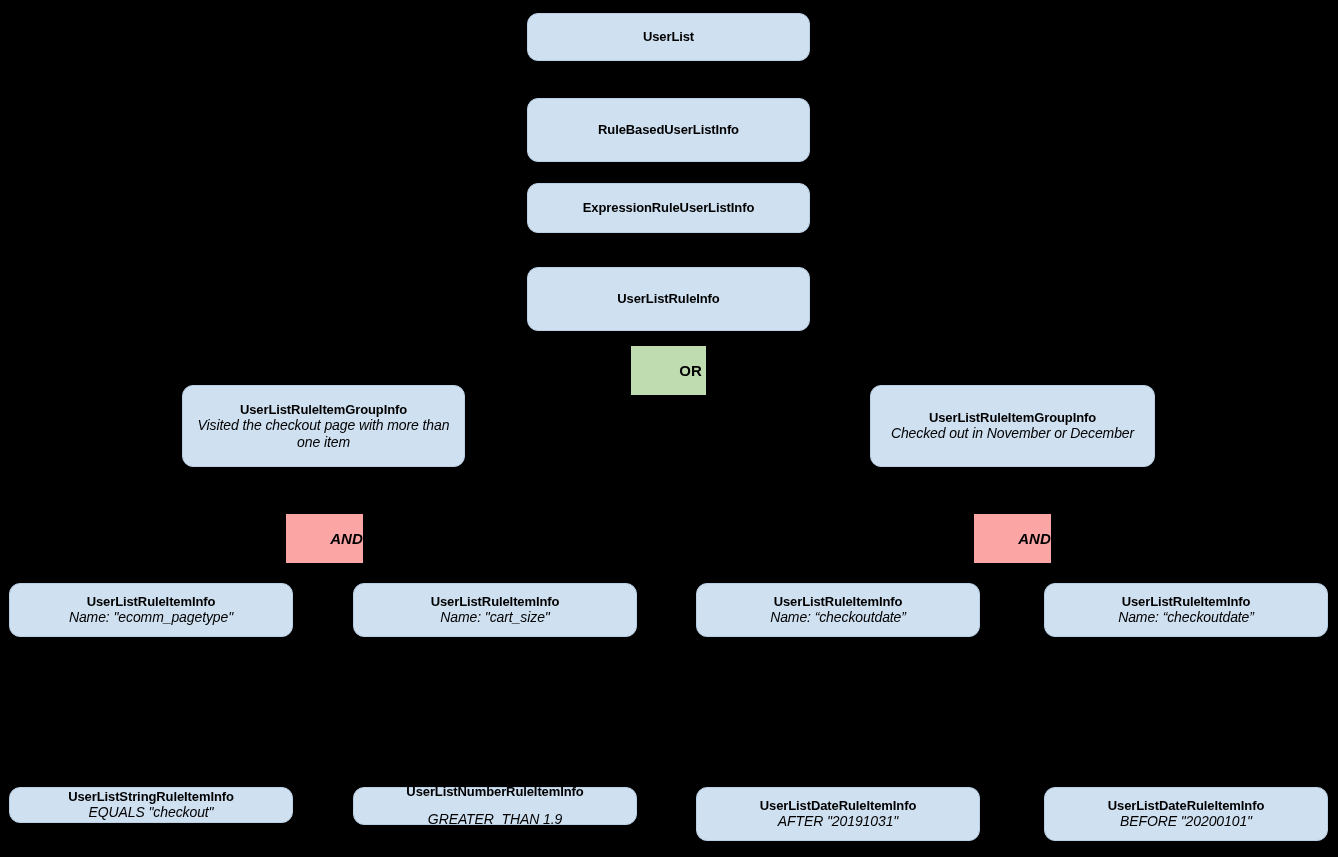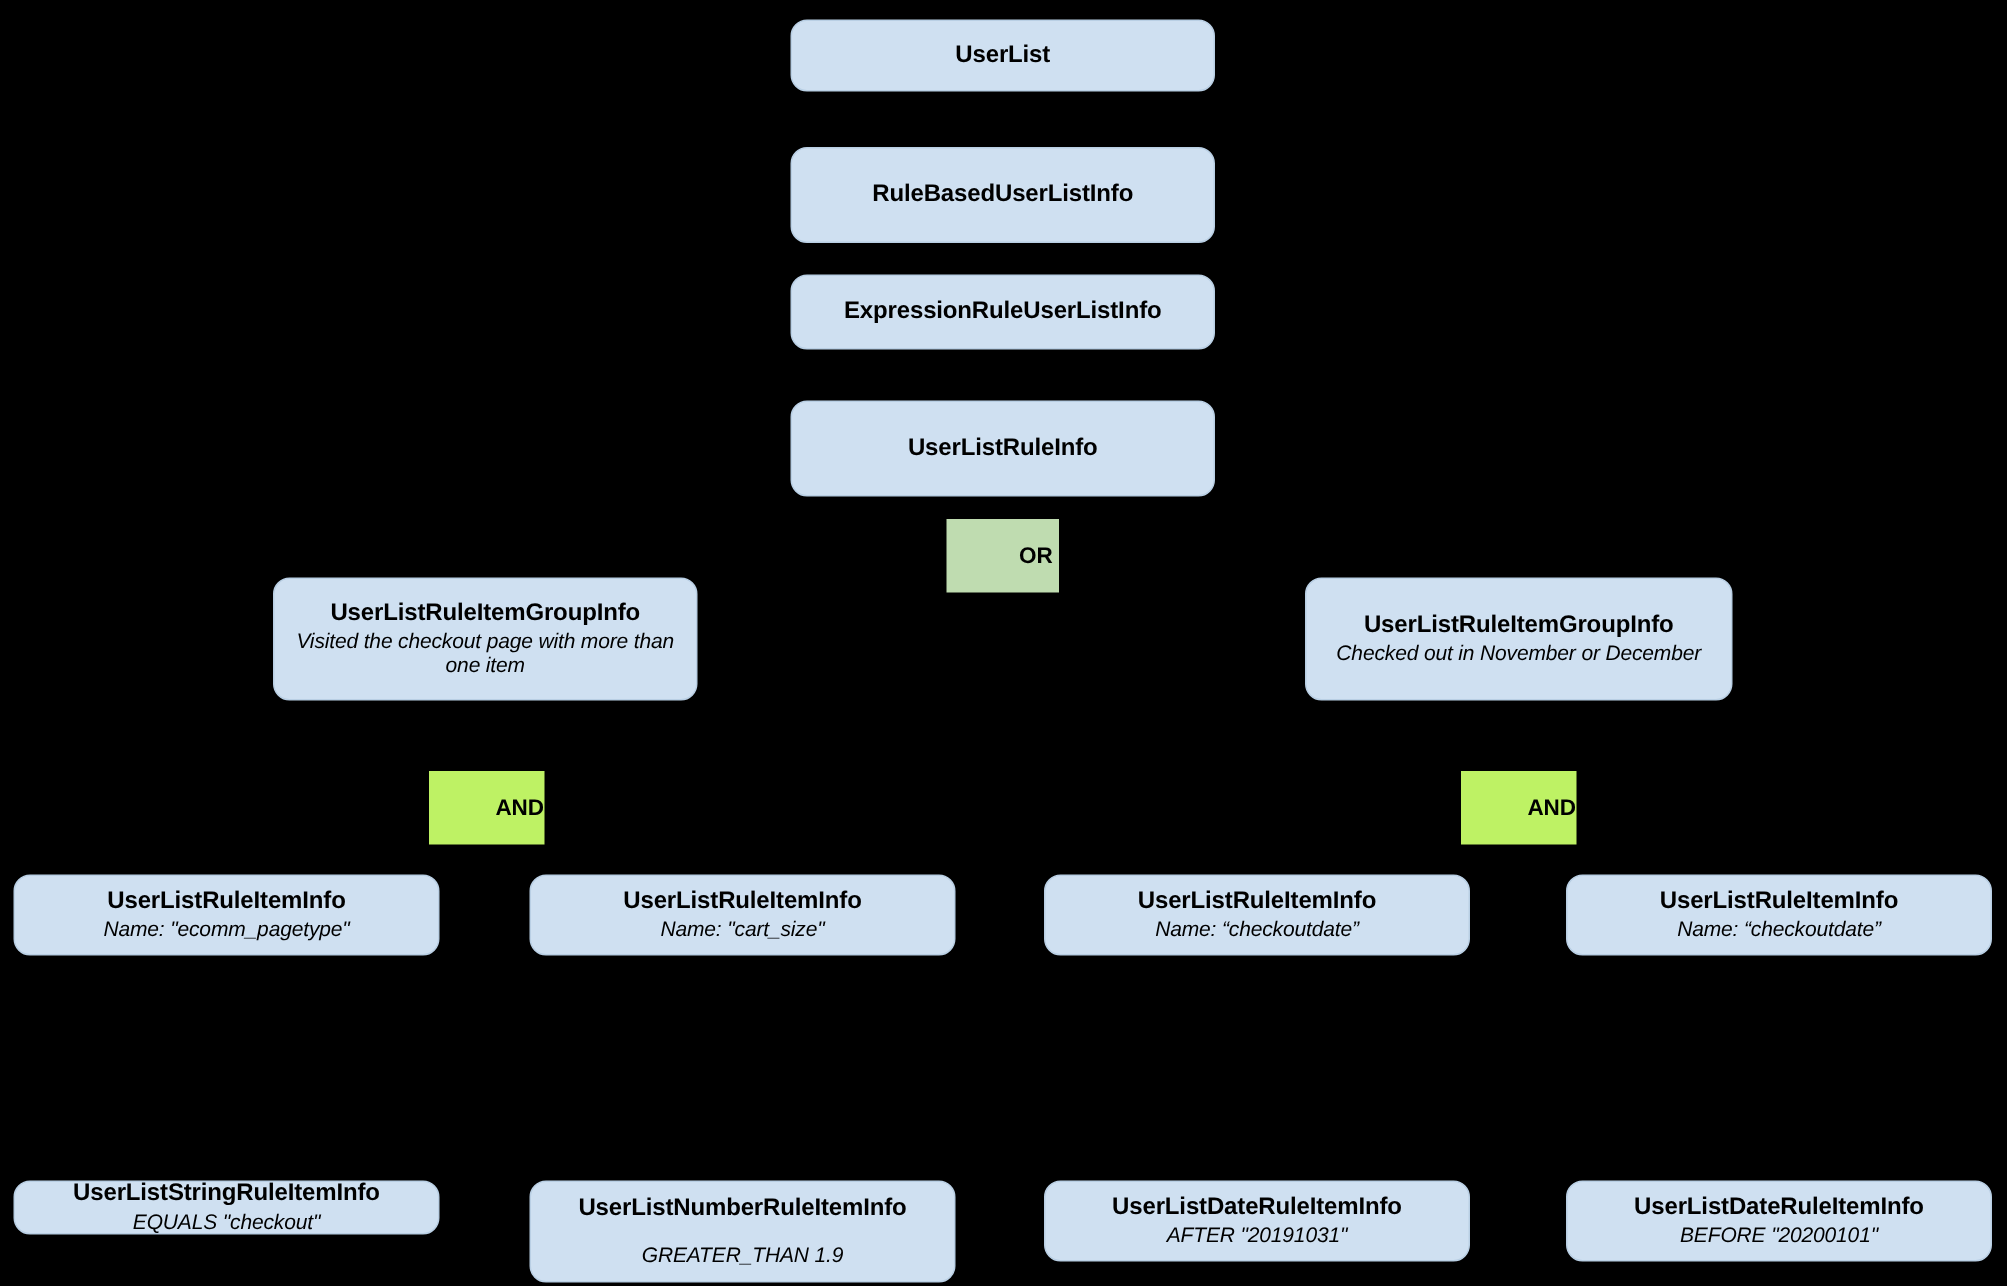--- a/index.html
+++ b/index.html
@@ -31,25 +31,26 @@
     border: 1px solid #b9cfe4;
     border-radius: 11px;
   }
   .node.op {
     background: #bfdcb0;
     border: none;
     border-radius: 0;
     padding-left: 44px;
   }
   .node.op.and {
-    background: #bef264;
+    background: #fca5a5;
+    font-style: italic;
   }
   .node-title {
     font-weight: bold;
-    font-size: 16px;
+    font-size: 13px;
     letter-spacing: -0.1px;
     white-space: nowrap;
   }
   .node-sub {
     font-style: italic;
     font-size: 14px;
     letter-spacing: -0.1px;
     padding: 0 10px;
   }
   .node-sub.nowrap { white-space: nowrap; }
@@ -154,21 +155,21 @@
   <div class="node entity" style="left:1044px; top:583px; width:284px; height:54px;">
     <span class="node-title">UserListRuleItemInfo</span>
     <span class="node-sub nowrap">Name: “checkoutdate”</span>
   </div>
 
   <div class="node entity" style="left:9px; top:787px; width:284px; height:36px;">
     <span class="node-title">UserListStringRuleItemInfo</span>
     <span class="node-sub nowrap">EQUALS "checkout"</span>
   </div>
 
-  <div class="node entity" style="left:353px; top:787px; width:284px; height:68px;gap:12px;">
+  <div class="node entity" style="left:353px; top:787px; width:284px; height:38px;gap:12px;">
     <span class="node-title">UserListNumberRuleItemInfo</span>
     <span class="node-sub nowrap">GREATER_THAN 1.9</span>
   </div>
 
   <div class="node entity" style="left:696px; top:787px; width:284px; height:54px;">
     <span class="node-title">UserListDateRuleItemInfo</span>
     <span class="node-sub nowrap">AFTER "20191031"</span>
   </div>
 
   <div class="node entity" style="left:1044px; top:787px; width:284px; height:54px;">

